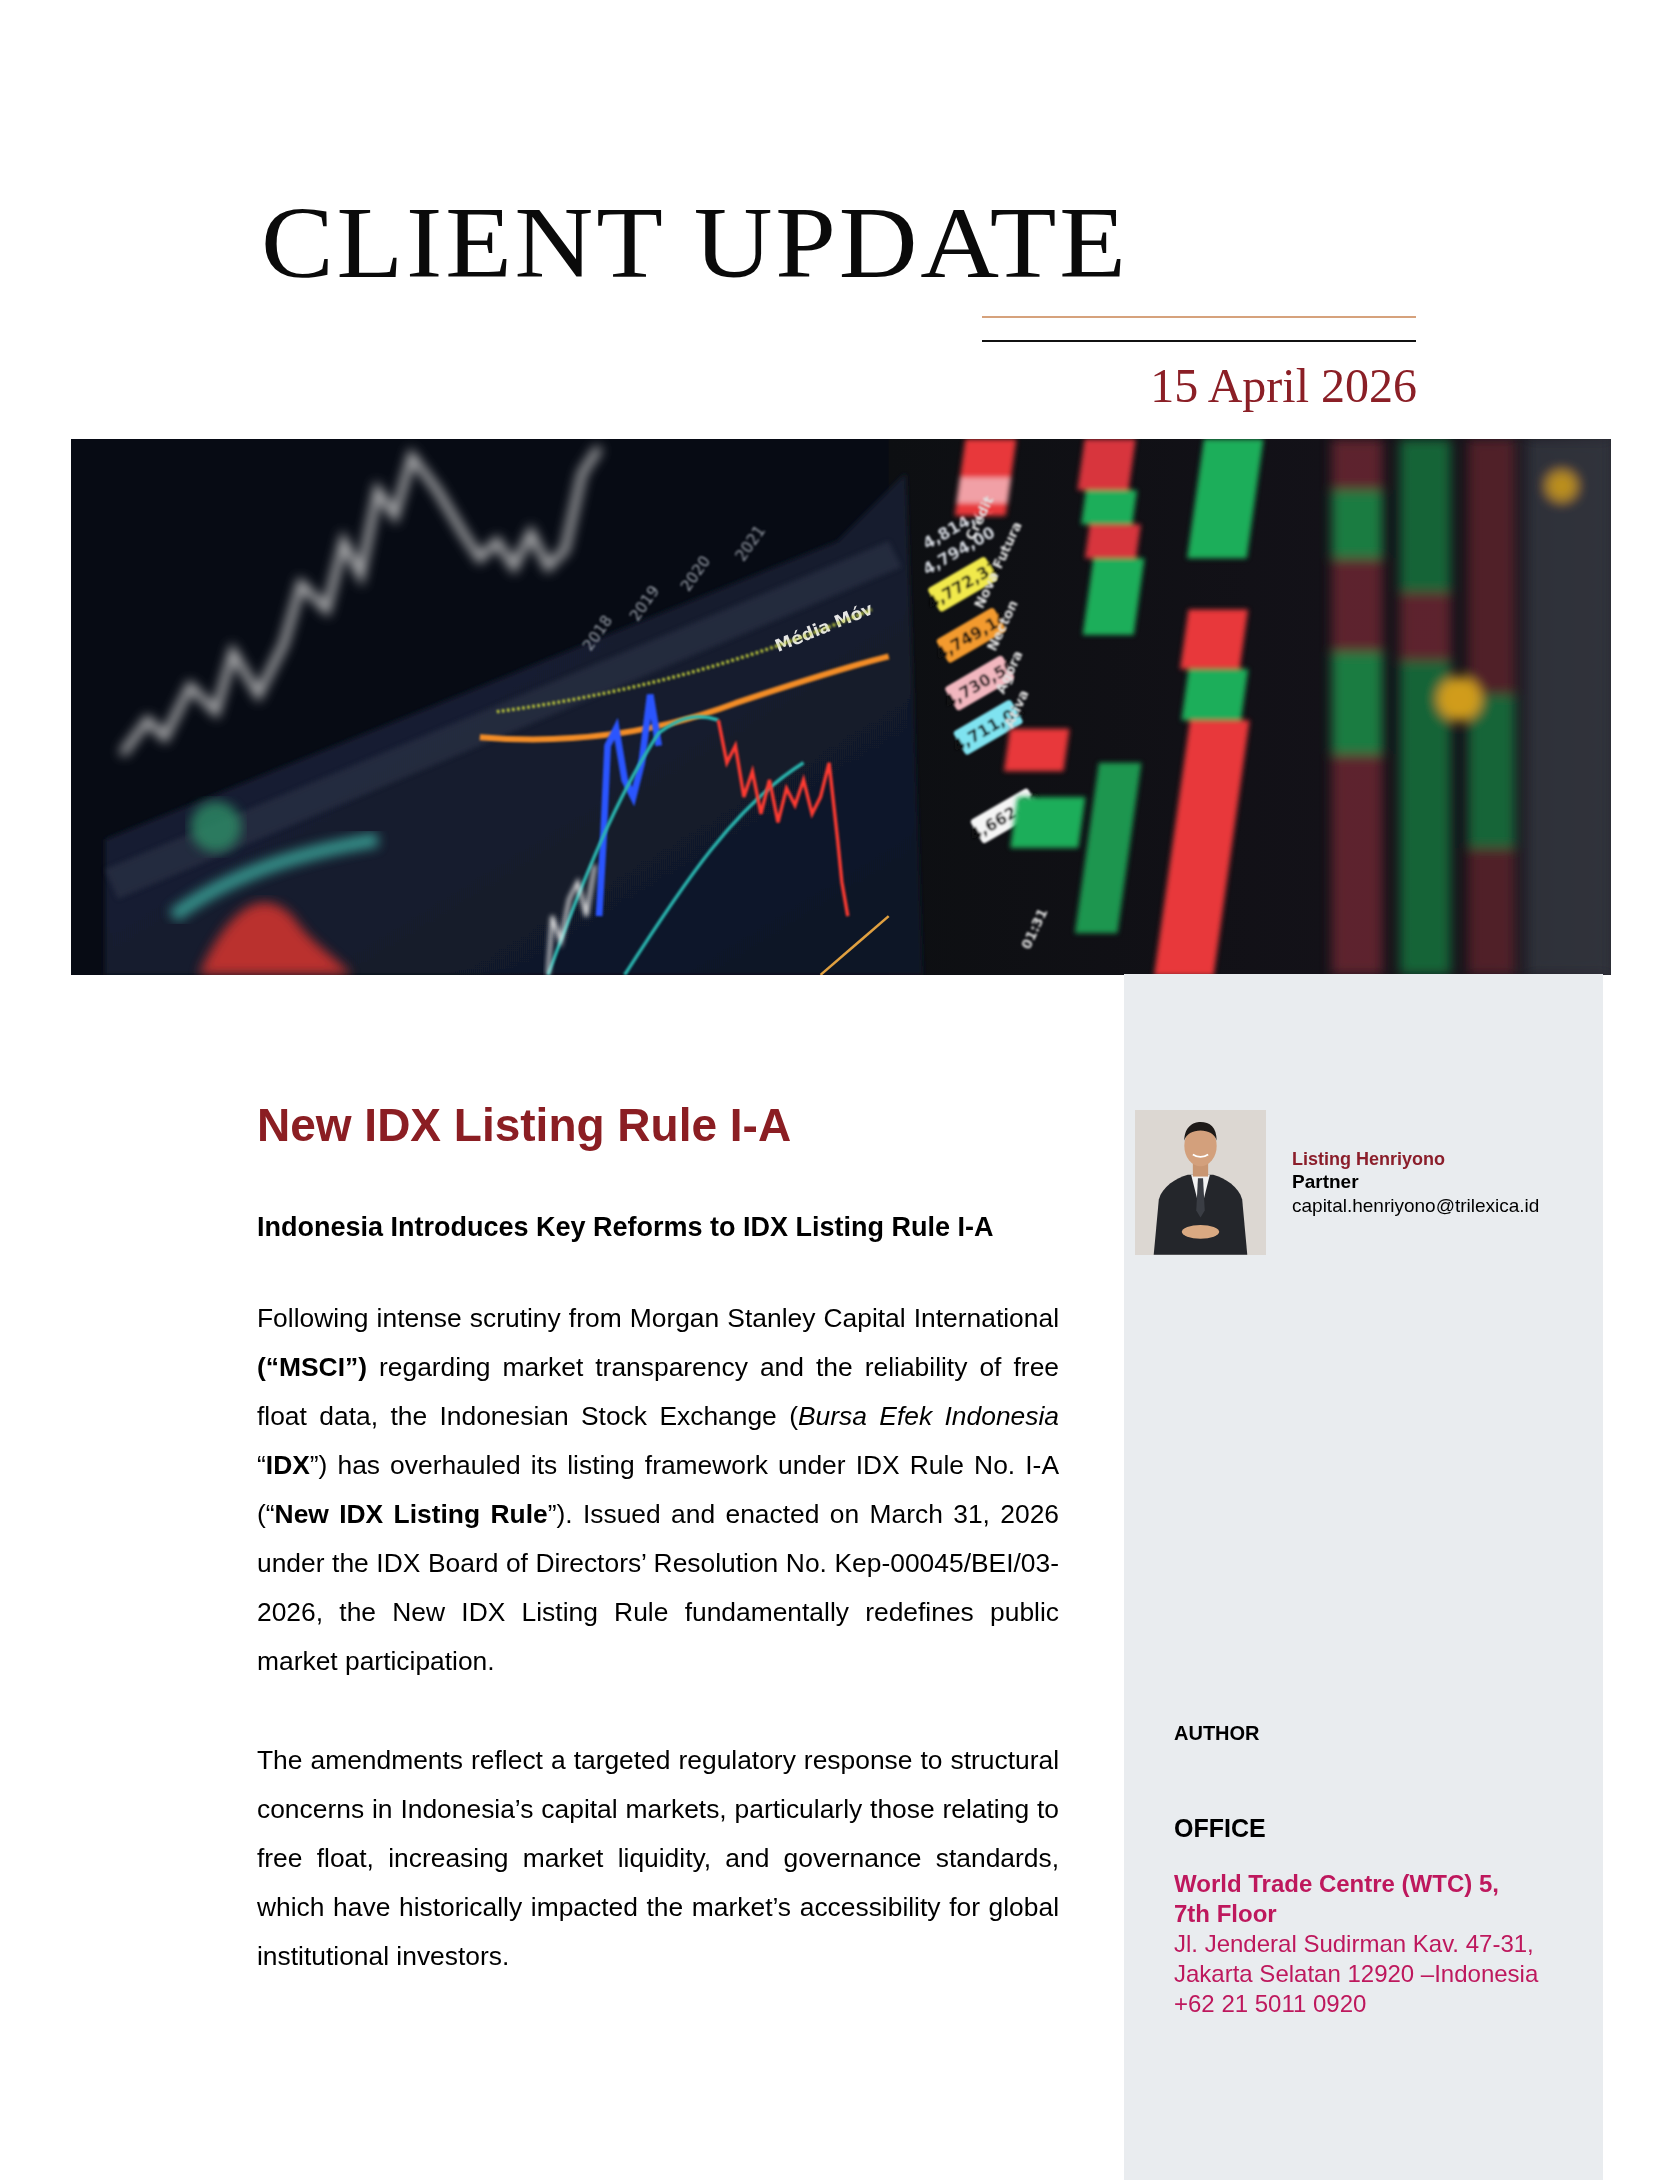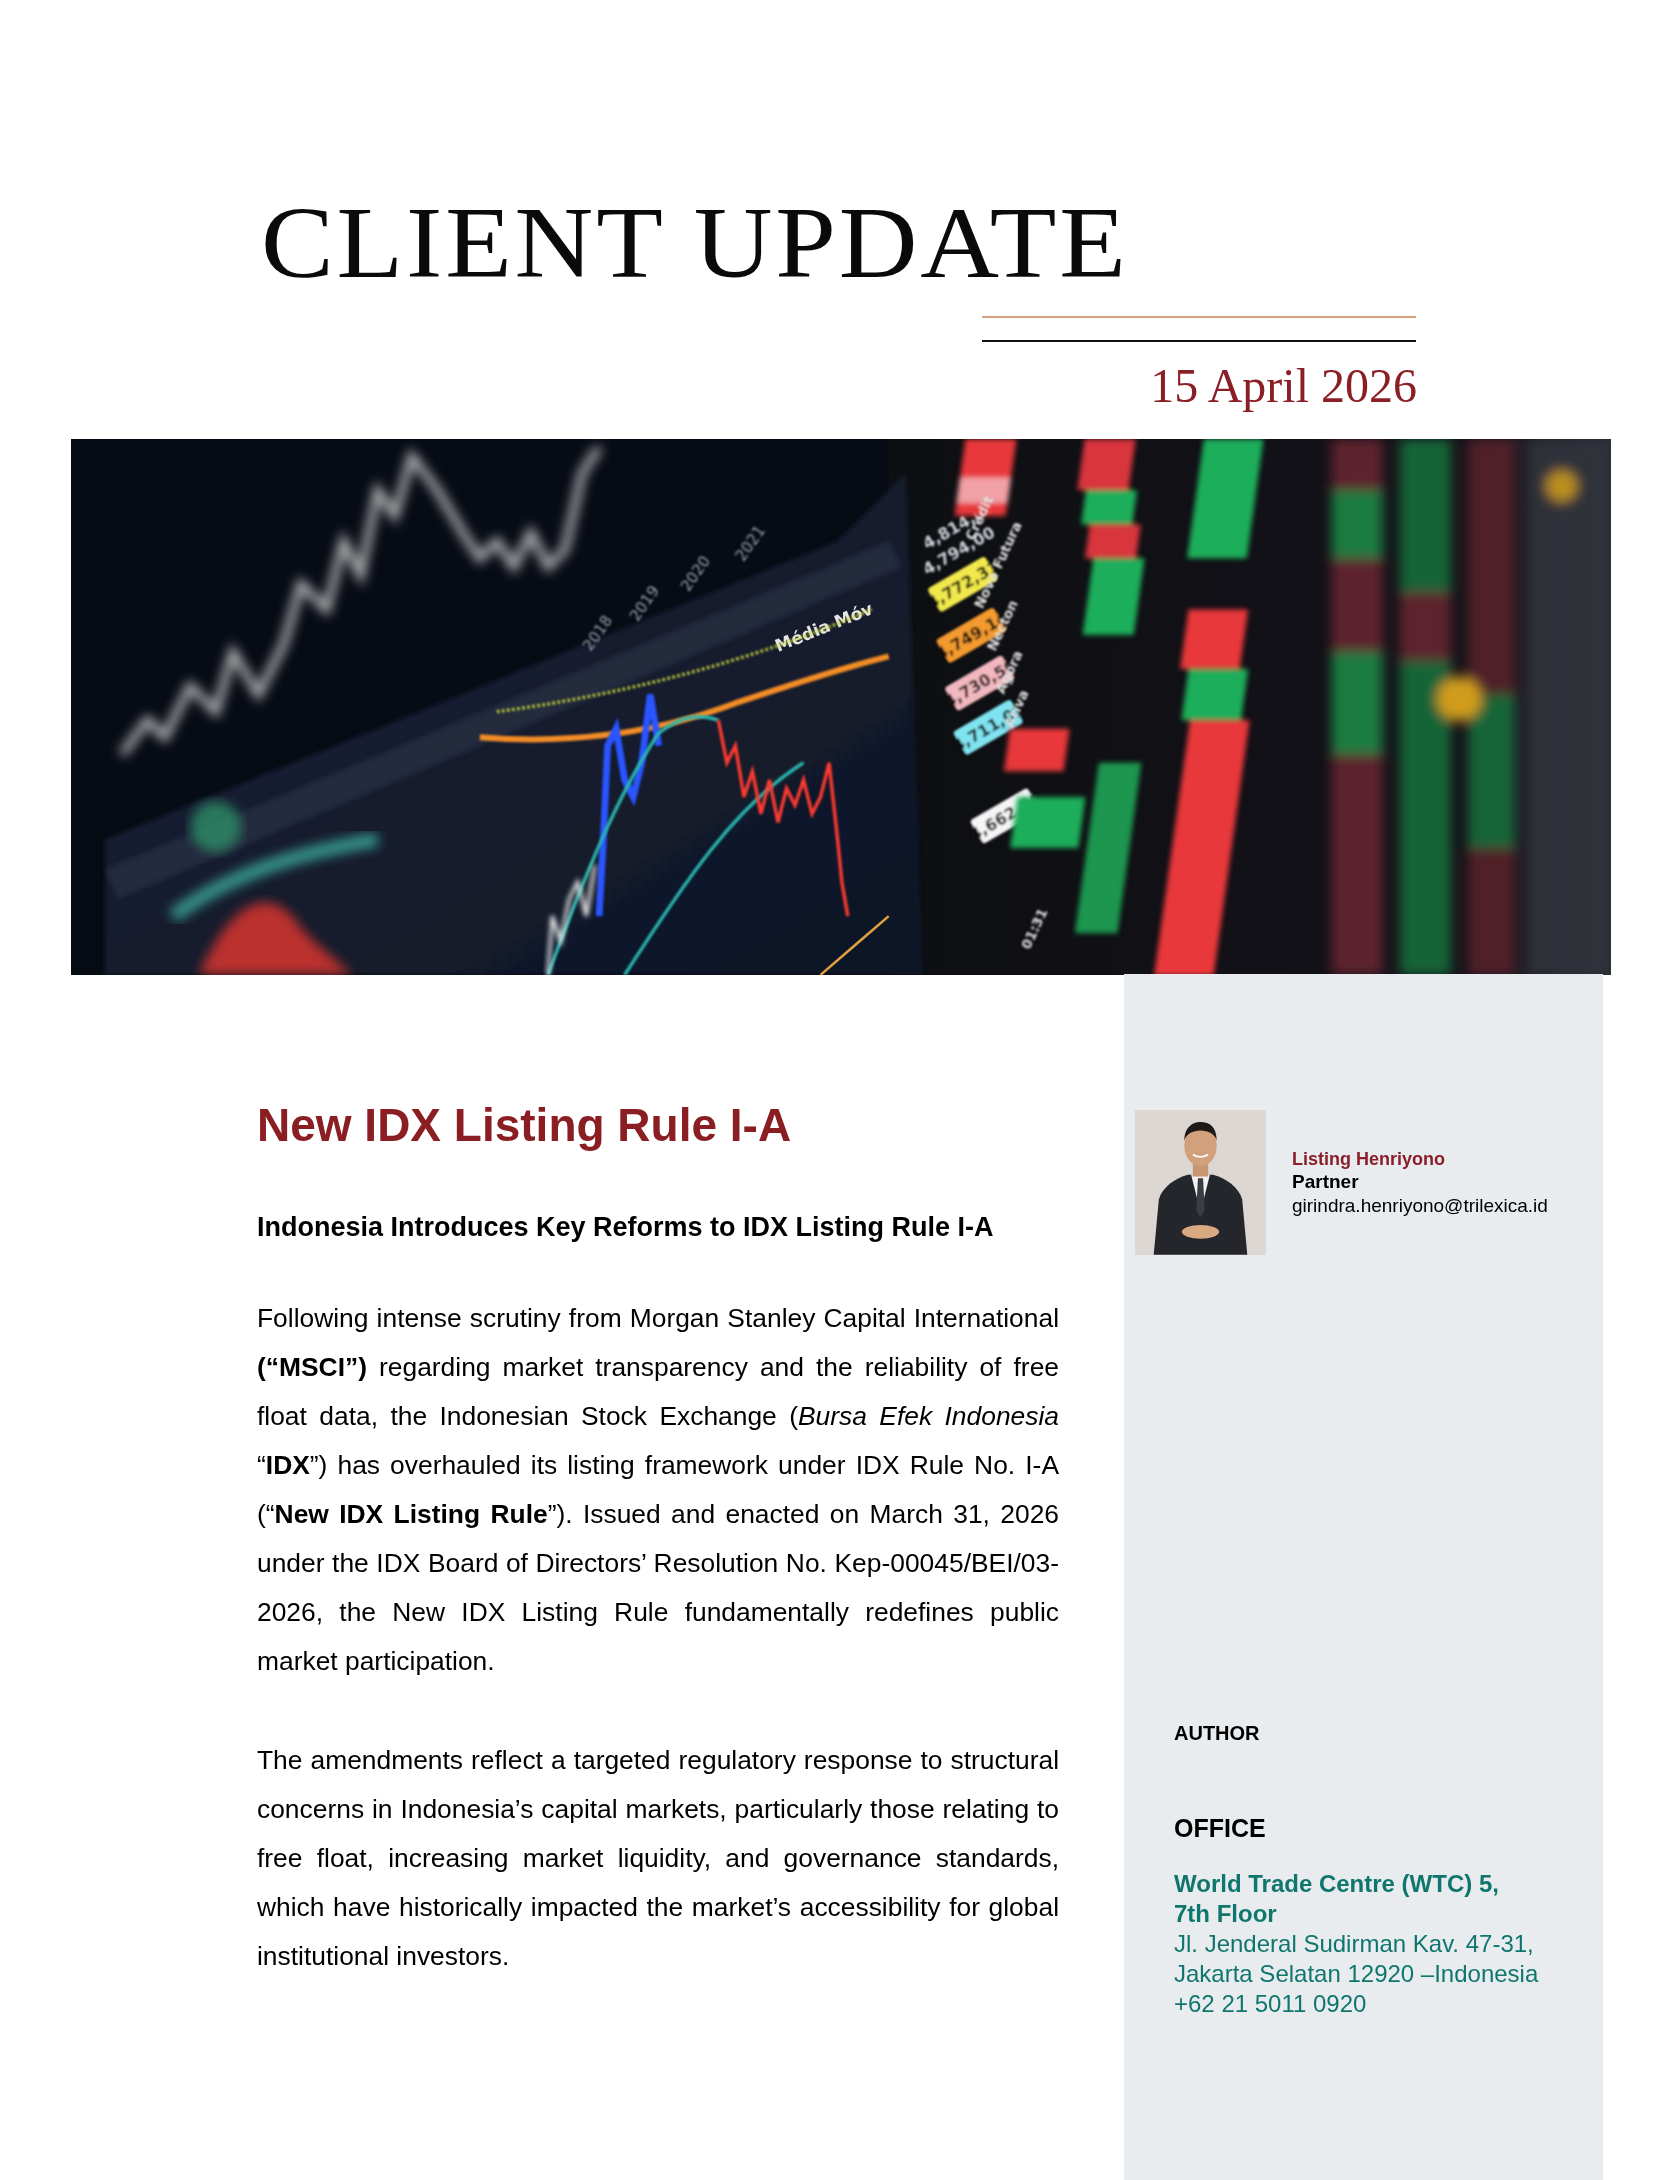--- a/index.html
+++ b/index.html
@@ -44,21 +44,21 @@
   .para b { font-weight: bold; }
   .para i { font-style: italic; }
 
   .photo { left: 1135px; top: 1110px; width: 131px; height: 145px; background: #ddd8d3; overflow: hidden; }
   .author-name { left: 1292px; top: 1147px; font-size: 18px; line-height: 24px; font-weight: bold; color: #8b1e2b; white-space: nowrap; }
   .author-role { left: 1292px; top: 1170px; font-size: 19px; line-height: 24px; font-weight: bold; color: #000; white-space: nowrap; }
   .author-email { left: 1292px; top: 1194px; font-size: 19px; line-height: 24px; color: #000; white-space: nowrap; }
 
   .label-author { left: 1174px; top: 1716px; font-size: 20px; line-height: 34px; font-weight: bold; color: #000; }
   .label-office { left: 1174px; top: 1813px; font-size: 25px; line-height: 31px; font-weight: bold; color: #000; }
-  .office-lines { left: 1174px; top: 1869px; font-size: 24px; line-height: 30px; color: #0f766e; white-space: nowrap; }
+  .office-lines { left: 1174px; top: 1869px; font-size: 24px; line-height: 30px; color: #be185d; white-space: nowrap; }
   .office-lines .b { font-weight: bold; }
 </style>
 </head>
 <body>
 
 <div class="abs title">CLIENT UPDATE</div>
 <div class="abs rule-orange"></div>
 <div class="abs rule-black"></div>
 <div class="abs date">15 April 2026</div>
 
@@ -195,21 +195,21 @@
 
     <rect x="68" y="62" width="18" height="16" fill="#c99672"></rect>
 
     <ellipse cx="77" cy="42" rx="19" ry="24" fill="#d3a07c"></ellipse>
     <path d="M58,36 C58,20 68,14 77,14 C88,14 96,20 96,36 C94,28 86,24 77,24 C68,24 60,28 58,36 Z" fill="#1e1a18"></path>
     <path d="M68,52 Q77,58 86,52" fill="none" stroke="#ffffff" stroke-width="2"></path>
   </svg>
 </div>
 <div class="abs author-name">Listing Henriyono</div>
 <div class="abs author-role">Partner</div>
-<div class="abs author-email">girindra.henriyono@trilexica.id</div>
+<div class="abs author-email">capital.henriyono@trilexica.id</div>
 
 <div class="abs label-author">AUTHOR</div>
 <div class="abs label-office">OFFICE</div>
 <div class="abs office-lines">
   <div class="b">World Trade Centre (WTC) 5,</div>
   <div class="b">7th Floor</div>
   <div>Jl. Jenderal Sudirman Kav. 47-31,</div>
   <div>Jakarta Selatan 12920 –Indonesia</div>
   <div>+62 21 5011 0920</div>
 </div>

